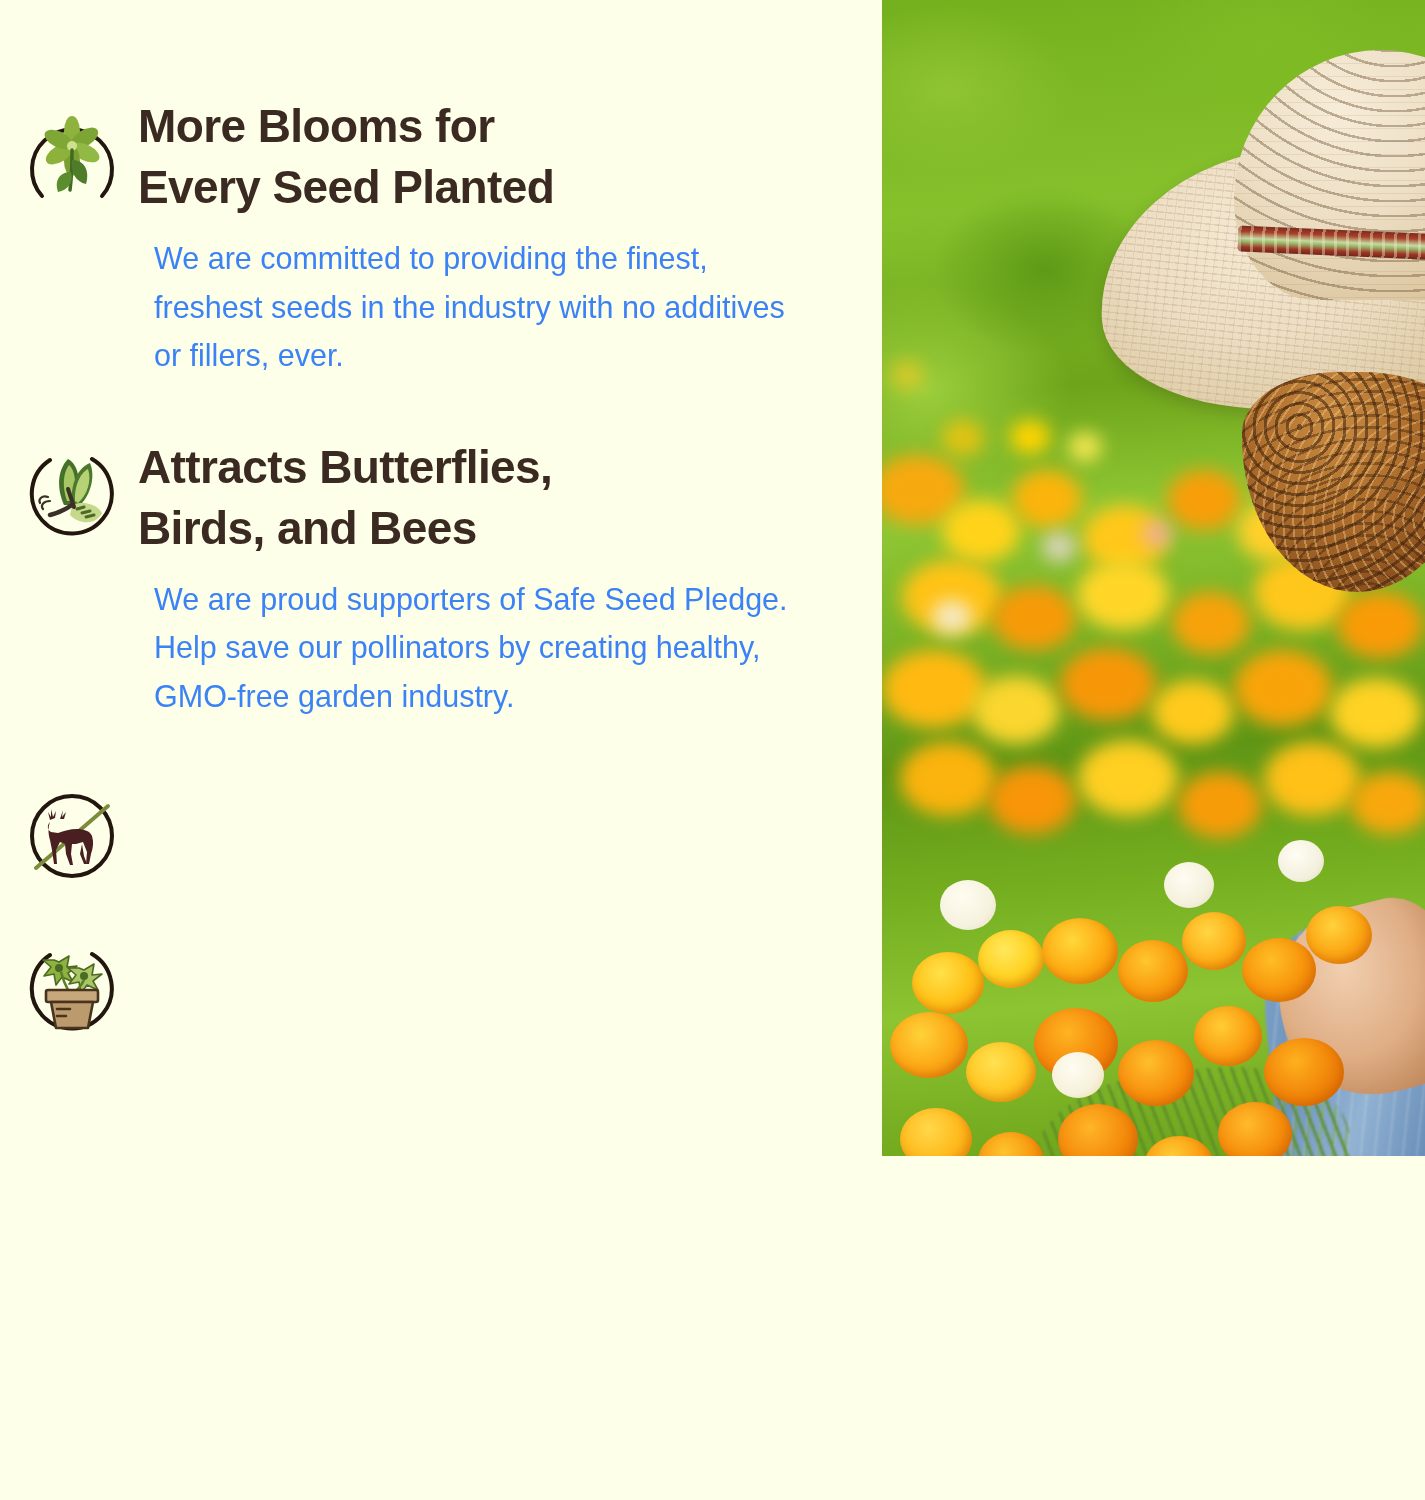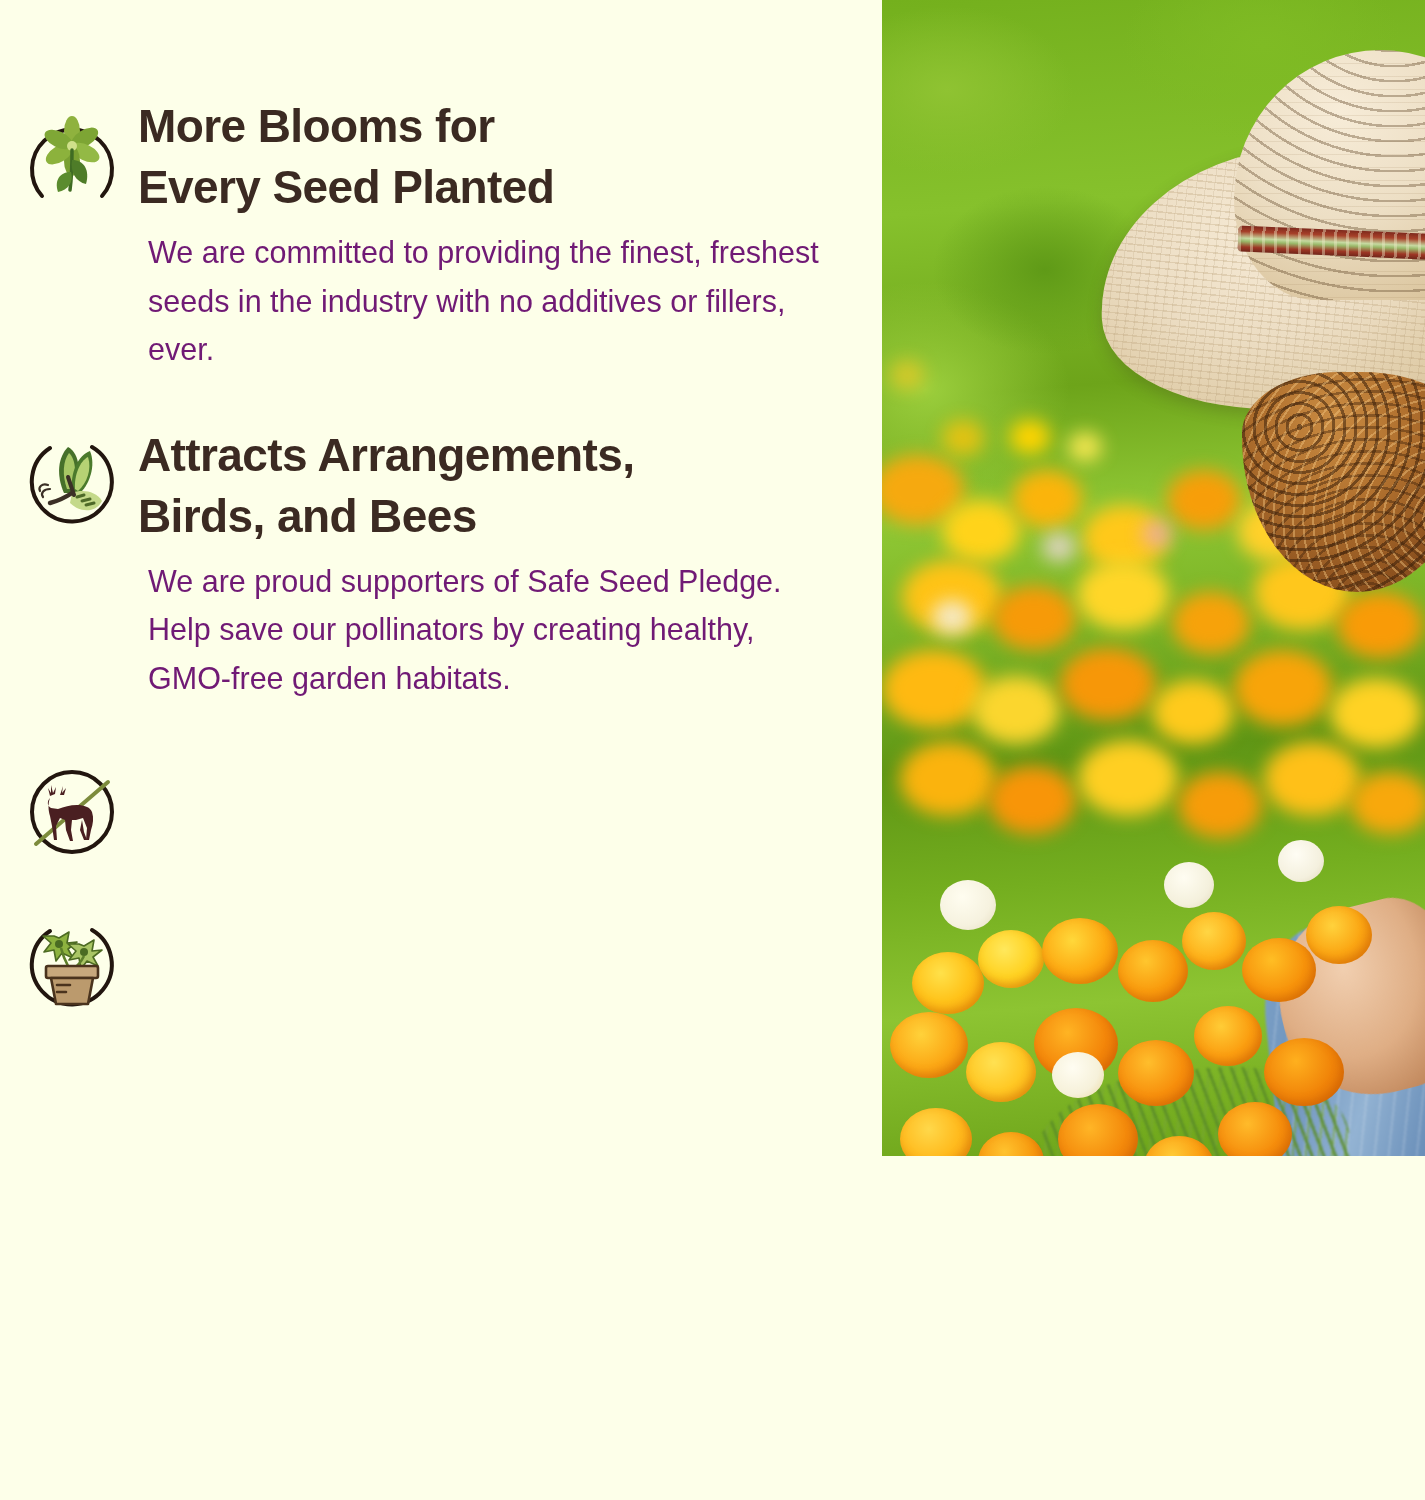--- a/index.html
+++ b/index.html
@@ -57,22 +57,22 @@
     letter-spacing: -0.6px;
     color: #3b2a22;
     margin: 0 0 10px 0;
     white-space: pre-line;
   }
   .benefit-body {
     font-family: "Liberation Sans", sans-serif;
     font-weight: normal;
     font-size: 30.5px;
     line-height: 1.58;
-    color: #701a75;
-    margin: 10px;
+    color: #3b82f6;
+    margin: 16px;
     max-width: 700px;
   }
 
   
   .photo-panel {
     width: 543px;
     height: 1500px;
     position: relative;
     overflow: hidden;
     background: #6fae1e;
@@ -281,23 +281,23 @@
             <path d="M57 66 L64 64 M62 70 L70 68 M66 74 L74 72" stroke="#4e6a28" stroke-width="3" stroke-linecap="round"></path>
             <path d="M28 68 C36 64 44 62 50 62 C46 68 38 74 30 76 Z" fill="#f3f6e4" opacity="0.0"></path>
             <path d="M30 72 C38 70 46 66 52 62" stroke="#3b3026" stroke-width="4.5" stroke-linecap="round" fill="none"></path>
             <path d="M48 46 L54 64" stroke="#3b3026" stroke-width="4" stroke-linecap="round"></path>
             <path d="M28 54 C22 52 18 56 20 60" stroke="#3b3026" stroke-width="2.2" fill="none" stroke-linecap="round"></path>
             <path d="M30 58 C24 58 20 62 23 66" stroke="#3b3026" stroke-width="2.2" fill="none" stroke-linecap="round"></path>
           </g>
         </svg>
       </div>
       <div class="benefit-text">
-        <h2 class="benefit-title">Attracts Arrangements,
+        <h2 class="benefit-title">Attracts Butterflies,
 Birds, and Bees</h2>
-        <p class="benefit-body">We are proud supporters of Safe Seed Pledge. Help save our pollinators by creating healthy, GMO-free garden habitats.</p>
+        <p class="benefit-body">We are proud supporters of Safe Seed Pledge. Help save our pollinators by creating healthy, GMO-free garden industry.</p>
       </div>
     </div>
 
     <div class="benefit">
       <div class="benefit-icon-wrap">
         <svg width="104" height="104" viewBox="0 0 104 104" aria-hidden="true">
           <circle cx="52" cy="52" r="40" fill="none" stroke="#22160f" stroke-width="4"></circle>
           <line x1="16" y1="84" x2="88" y2="22" stroke="#7d8c3c" stroke-width="4" stroke-linecap="round"></line>
           <g fill="#4a1f21">
             <path d="M30 36 L28 28 L31 33 L31 25 L33 33 L36 27 L35 34 Z"></path>

